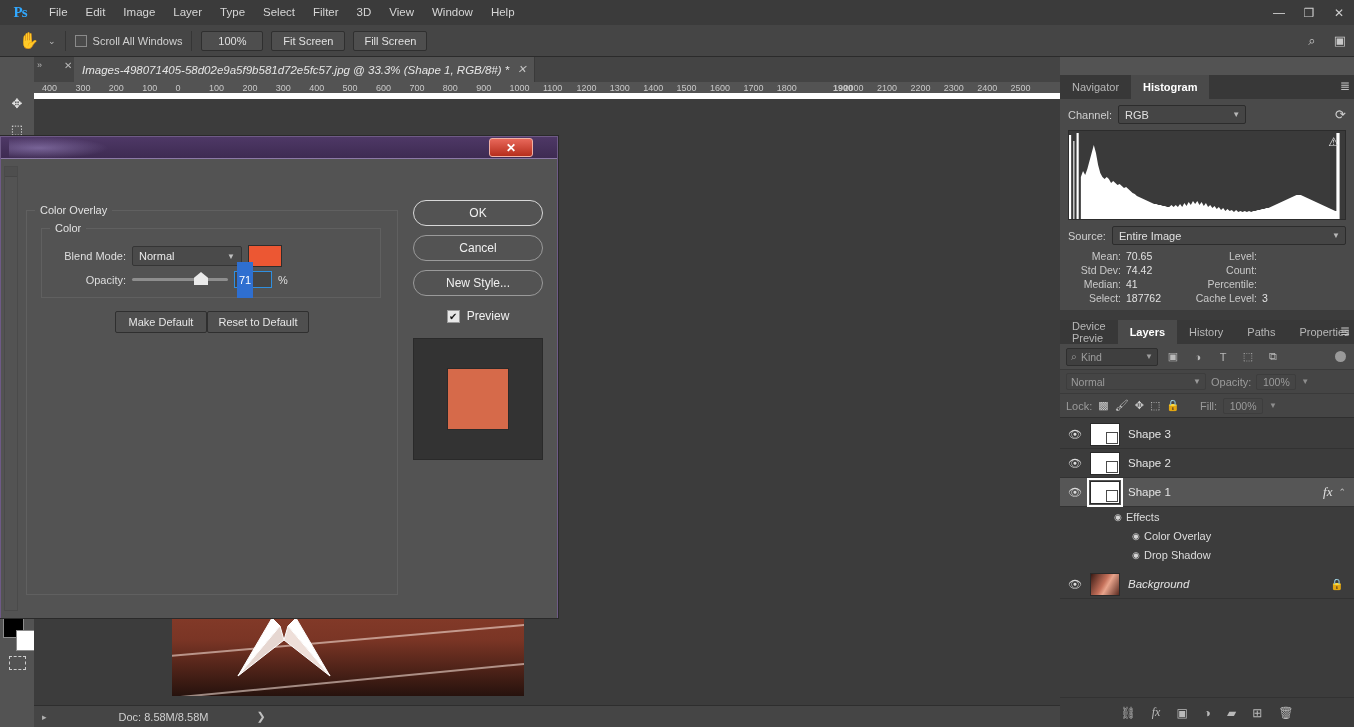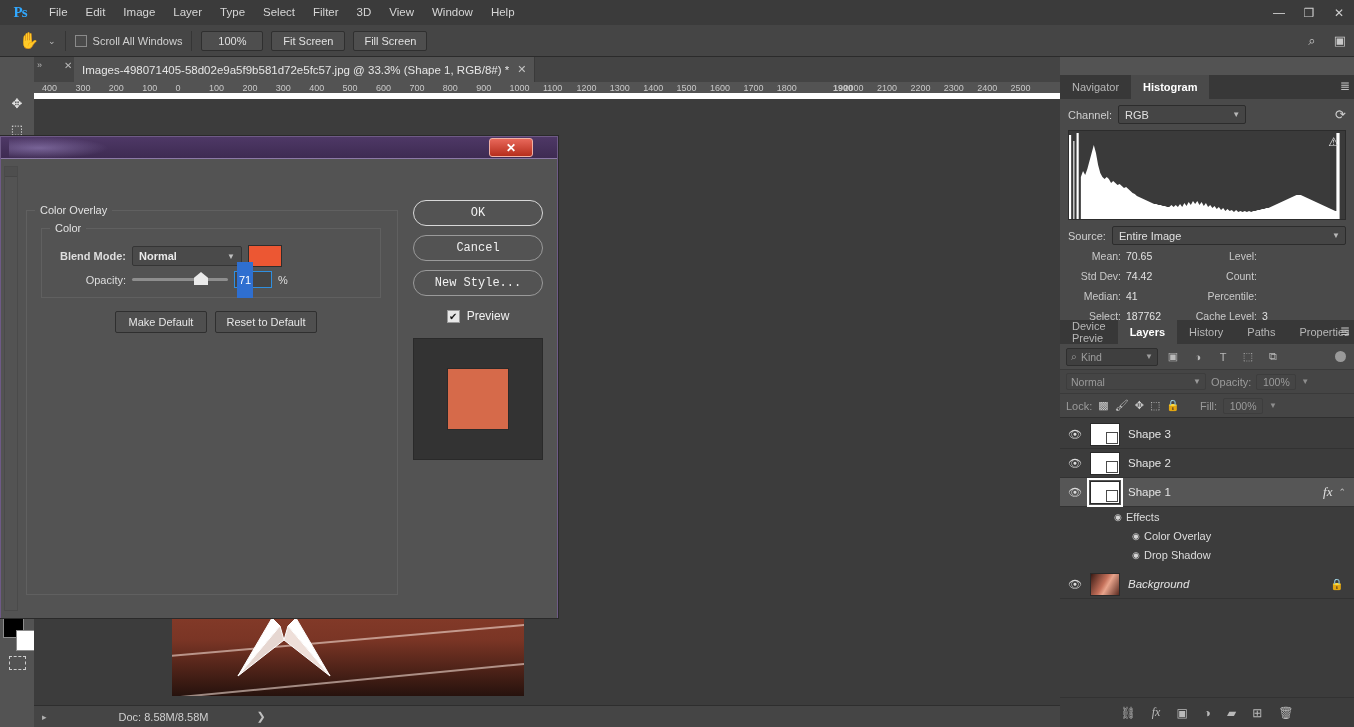--- a/index.html
+++ b/index.html
@@ -127,21 +127,21 @@
             display:flex; align-items:center; padding:0 6px; font-size:11px; color:#e0e0e0;
             position:relative; }
   .select .cv { position:absolute; right:5px; color:#b8b8b8; font-size:8px; }
   .refresh { margin-left:auto; color:#cfcfcf; font-size:13px; }
 
   .histo { height:90px; background:#3a3a3a; border:1px solid #2c2c2c; margin-top:6px;
            position:relative; overflow:hidden; }
   .warn { position:absolute; right:6px; top:4px; color:#e8e8e8; font-size:12px; }
 
   .stats { margin-top:5px; font-size:10.5px; color:#cfcfcf; display:grid;
-           grid-template-columns:58px 62px 74px 40px; row-gap:8px; }
+           grid-template-columns:58px 62px 74px 40px; row-gap:2px; }
   .stats .k { text-align:right; padding-right:5px; color:#c9c9c9; }
   .stats .v { color:#e2e2e2; }
 
   
   .lpanel { position:absolute; left:0; top:245px; width:294px; height:407px; background:#3c3c3c; }
   .filterrow { height:26px; background:#4a4a4a; display:flex; align-items:center; padding:0 6px; gap:5px;
                border-bottom:1px solid #3a3a3a; }
   .kindsel { width:92px; height:18px; background:#3f3f3f; border:1px solid #2e2e2e; border-radius:2px;
              display:flex; align-items:center; padding:0 4px; gap:4px; font-size:10.5px; color:#9d9d9d; position:relative;}
   .ficon { width:20px; height:18px; display:flex; align-items:center; justify-content:center;
@@ -211,21 +211,21 @@
   .slidertrack { height:3px; background:#8e8e8e; border-radius:2px; position:relative; }
   .sliderknob { position:absolute; top:-6px; width:14px; height:13px; background:#eaeaea;
                 clip-path:polygon(50% 0%, 100% 45%, 100% 100%, 0% 100%, 0% 45%); }
   .numinput { width:38px; height:17px; background:#454545; border:1px solid #2f8fe0;
               display:flex; align-items:center; padding-left:2px; }
   .numsel { background:#2f6fd0; color:#ffffff; font-size:11px; padding:12px 2px; }
   .dbtn { height:22px; background:#4f4f4f; border:1px solid #2f2f2f; border-radius:2px;
           display:flex; align-items:center; justify-content:center; font-size:11px; color:#e6e6e6; }
   .pillbtn { width:130px; height:26px; border:1px solid #9a9a9a; border-radius:13px;
              background:#535353; display:flex; align-items:center; justify-content:center;
-             font-size:12px; color:#f0f0f0;font-family:Liberation Mono, monospace; }
+             font-size:12px; color:#f0f0f0; }
   .pillbtn.primary { border-color:#d8d8d8; }
   .prevrow { display:flex; align-items:center; justify-content:center; gap:7px; }
   .chk2 { width:13px; height:13px; background:#e8e8e8; border:1px solid #9a9a9a;
           display:flex; align-items:center; justify-content:center; color:#1a1a1a; font-size:10px; }
   .prevbox { width:130px; height:122px; background:#333333; border:1px solid #2a2a2a;
              display:flex; align-items:center; justify-content:center; }
   .prevsq { width:62px; height:62px; border:1px solid #2a2a2a; }
 </style>
 </head>
 <body>
@@ -290,21 +290,21 @@
         <span class="qm-inner"></span>
       </div>
     </div>
   </div>
 
   <div class="docarea">
 
     <div class="tabbar">
       <span class="collapse-ic">»</span>
       <span class="tab-x-top">✕</span>
-      <div class="doctab" style="left:40px;">
+      <div class="doctab" style="left:40px;font-style:italic;">
         <span class="doctitle">Images-498071405-58d02e9a5f9b581d72e5fc57.jpg @ 33.3% (Shape 1, RGB/8#) *</span>
         <span class="doctab-x">✕</span>
       </div>
     </div>
 
     <div class="ruler-h" id="ruler">
         <span class="rtick" style="left: 8px;">400</span>
         <span style="position: absolute; top: 11px; width: 1px; height: 6px; background: rgb(143, 143, 143); left: 2px;"></span>
         <span class="rtick" style="left: 41.4px;">300</span>
         <span style="position: absolute; top: 11px; width: 1px; height: 6px; background: rgb(143, 143, 143); left: 35.4px;"></span>
@@ -623,21 +623,21 @@
       <div class="sidestrip">
         <div class="sc-top"></div>
       </div>
 
       <div class="group" style="left:25px; top:50px; width:372px; height:385px;">
         <span class="gtitle">Color Overlay</span>
 
         <div class="group" style="left:14px; top:17px; width:340px; height:70px;">
           <span class="gtitle">Color</span>
 
-          <div style="position:absolute; left:10px; top:16px; display:flex; align-items:center; gap:6px;font-weight:bold;">
+          <div style="position:absolute; left:10px; top:16px; display:flex; align-items:center; gap:6px;">
             <span class="field-lbl" style="width:74px;">Blend Mode:</span>
             <div class="combo" style="width:110px;">
               <span>Normal</span>
               <span class="cv">▼</span>
             </div>
             <span class="colorchip" id="dlgchip" style="background: rgb(236, 87, 51);"></span>
           </div>
 
           <div style="position:absolute; left:10px; top:42px; display:flex; align-items:center; gap:6px;">
             <span class="field-lbl" style="width:74px;">Opacity:</span>
@@ -645,21 +645,21 @@
               <div class="slidertrack"></div>
               <div class="sliderknob" style="left:62px;"></div>
             </div>
             <div class="numinput">
               <span class="numsel">71</span>
             </div>
             <span class="field-lbl">%</span>
           </div>
         </div>
 
-        <div style="position:absolute; left:88px; top:100px; display:flex; gap:8px;align-items:flex-end;">
+        <div style="position:absolute; left:88px; top:100px; display:flex; align-items:flex-end;">
           <div class="dbtn" style="width:92px;">Make Default</div>
           <div class="dbtn" style="width:102px;">Reset to Default</div>
         </div>
       </div>
 
       <div style="position:absolute; left:412px; top:40px; display:flex; flex-direction:column; gap:9px;">
         <div class="pillbtn primary">OK</div>
         <div class="pillbtn">Cancel</div>
         <div class="pillbtn">New Style...</div>
         <div class="prevrow" style="margin-top:4px;">

